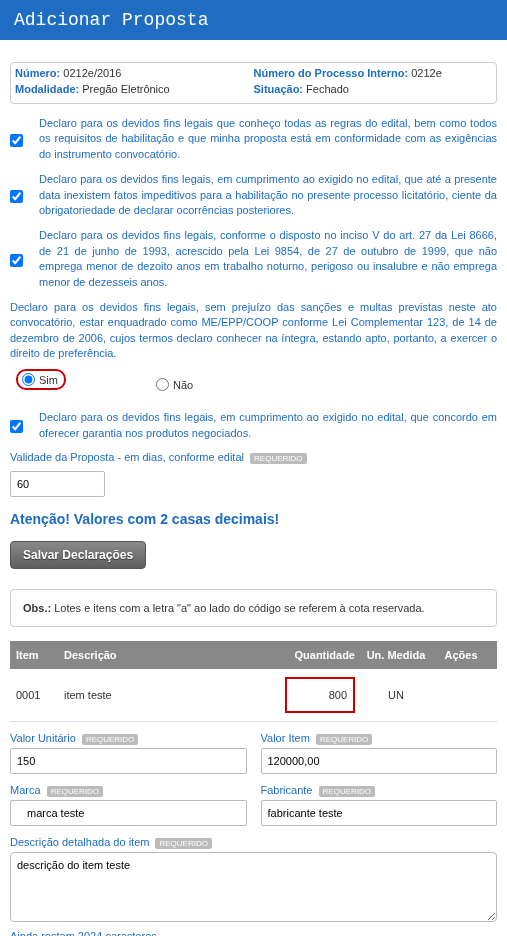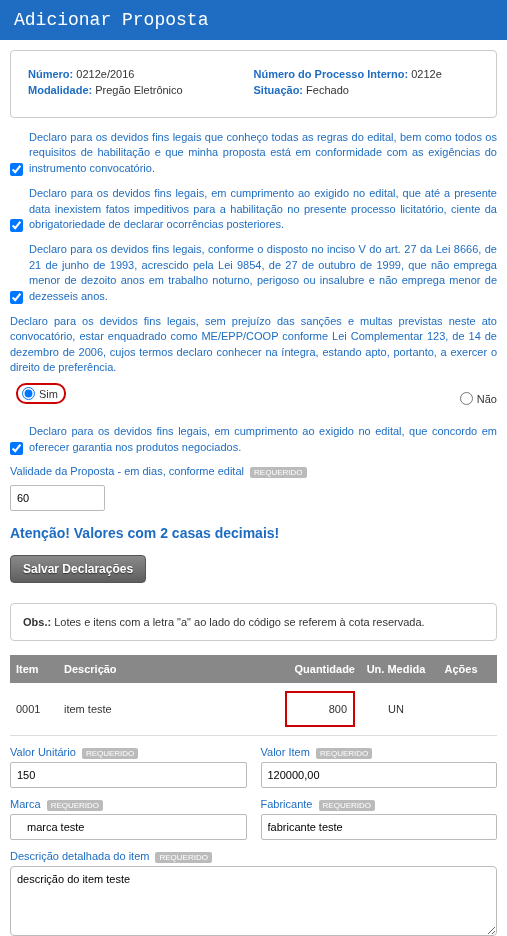--- a/index.html
+++ b/index.html
@@ -1,29 +1,29 @@
 <!DOCTYPE html>
 <html><head>
   <meta charset="utf-8">
   <style>
     * { margin: 0; padding: 0; box-sizing: border-box; font-family: Arial, sans-serif; }
     body { background: #fff; width: 507px; font-size: 11px; color: #333; }
     .app-header { background: #1E6DC2; color: #fff; padding: 10px 14px; font-size: 18px; font-weight: normal; font-family: Liberation Mono, monospace; }
     .content { padding: 10px; background: #fff; }
-    .info-box { border: 1px solid #ccc; border-radius: 4px; padding: 17px; margin-bottom: 12px; }
+    .info-box { border: 1px solid #ccc; border-radius: 4px; padding: 4px; margin-bottom: 12px; margin-top: 12px; }
     .info-row { display: flex; justify-content: space-between; margin-bottom: 4px; }
     .info-col { flex: 1; }
     .info-label { color: #1E6DC2; font-weight: bold; }
     .info-value { color: #333; }
-    .decl-item { display: flex; align-items: flex-end; margin-bottom: 10px; gap: 6px; }
+    .decl-item { display: flex; align-items: center; margin-bottom: 10px; gap: 16px; }
     .decl-item input[type=checkbox] { margin-top: 2px; flex-shrink: 0; }
     .decl-text { color: #1E6DC2; text-align: justify; line-height: 1.4; }
     .radio-row { display: flex; gap: 60px; margin-left: 6px; margin-bottom: 10px; align-items: center; padding: 2px; }
     .radio-row.highlight { border: 2px solid #c00; border-radius: 10px; width: 50px; padding: 2px 4px; display: inline-flex; gap: 4px; margin-right: 60px;}
-    .radios-wrap { display:flex; align-items:center; gap: 16px; margin-bottom: 10px; justify-content: space-between;}
+    .radios-wrap { display:flex; align-items:center; gap: 30px; margin-bottom: 10px;}
     .radio-opt { display: flex; align-items: center; gap: 4px; color: #333; }
     .field-label { color: #1E6DC2; margin-bottom: 4px; display: block; }
     .required-badge { background: #bbb; color: #fff; font-size: 8px; padding: 1px 4px; border-radius: 2px; margin-left: 3px; text-transform: uppercase; }
     .text-input { border: 1px solid #bbb; border-radius: 2px; padding: 6px; width: 100%; font-size: 11px; }
     .small-input { width: 95px; }
     .warning { color: #1E6DC2; font-size: 14px; font-weight: bold; margin: 14px 0; }
     .btn { background: linear-gradient(#8a8a8a, #5e5e5e); color: #fff; border: 1px solid #555; border-radius: 4px; padding: 6px 12px; font-weight: bold; cursor: pointer; font-size: 12px; text-shadow: 0 1px 1px #333; }
     .obs-box { border: 1px solid #ccc; border-radius: 4px; padding: 12px; margin: 20px 0 14px; }
     .obs-label { font-weight: bold; }
     .table-hdr { background: #888; color: #fff; display: flex; padding: 8px 6px; font-size: 11px; font-weight: bold; }

